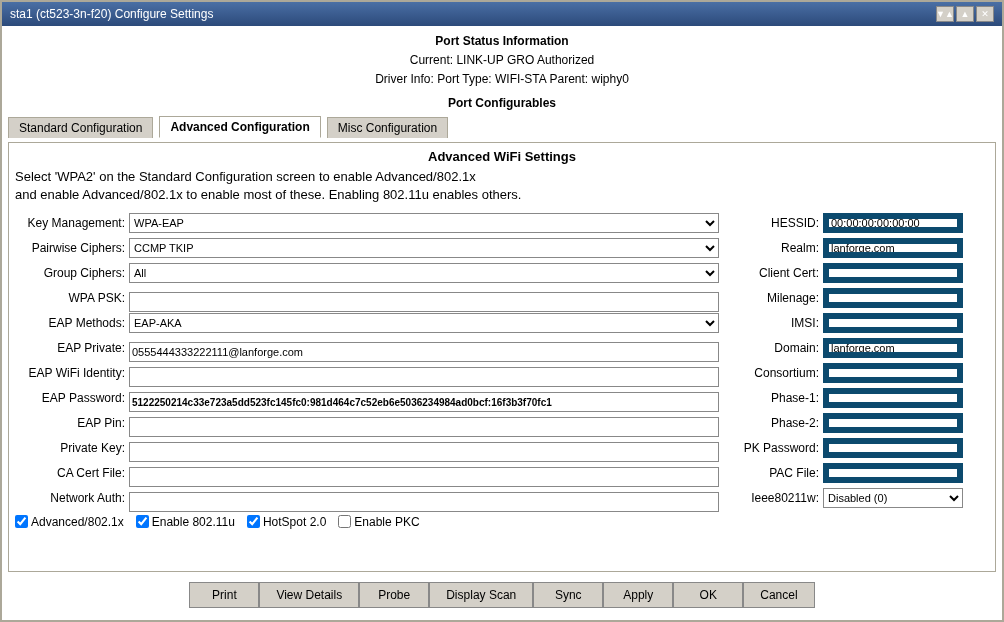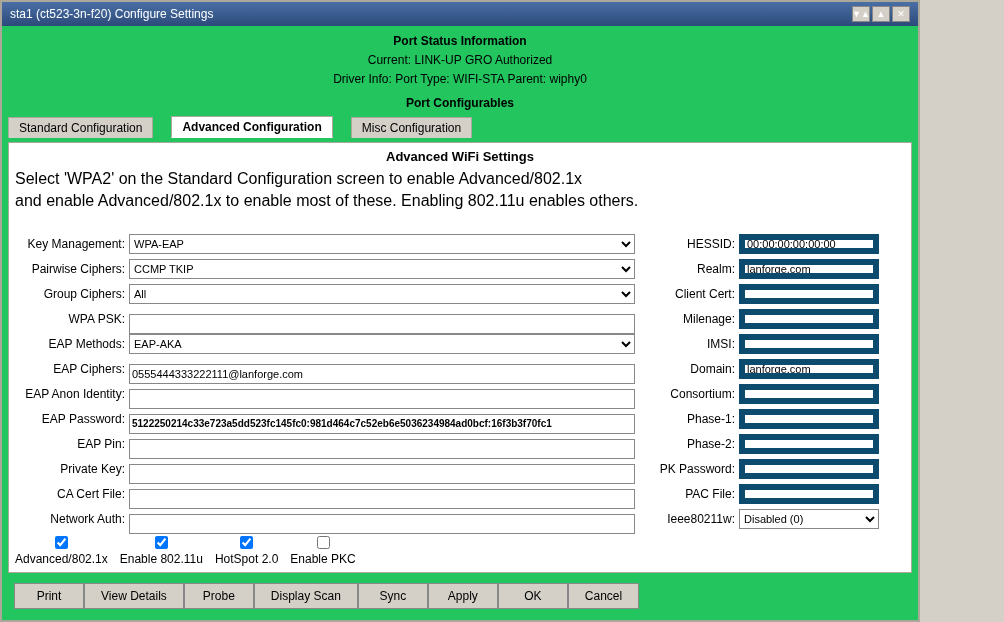--- a/index.html
+++ b/index.html
@@ -5,23 +5,23 @@
     * { box-sizing: border-box; margin: 0; padding: 0; }
     body {
       font-family: Arial, sans-serif;
       font-size: 12px;
       background: #d4d0c8;
       width: 1004px;
       height: 622px;
       overflow: hidden;
     }
     .window {
-      width: 920px;
+      width: 1004px;
       height: 622px;
-      background: #22c55e;
+      background: #ffffff;
       border: 2px solid #aca899;
       display: flex;
       flex-direction: column;
     }
     .title-bar {
       background: linear-gradient(to bottom, #4a6fa5, #2c4a7a);
       color: white;
       padding: 4px 8px;
       display: flex;
       align-items: center;
@@ -60,21 +60,21 @@
       font-weight: bold;
     }
     .port-configurables {
       text-align: center;
       font-weight: bold;
       font-size: 12px;
       margin: 2px 0;
     }
     .tabs {
       display: flex;
-      gap: 18px;
+      gap: 6px;
       align-items: flex-end;
       text-align: right;
     }
     .tab {
       padding: 3px 10px;
       border: 1px solid #aca899;
       background: #d4d0c8;
       cursor: pointer;
       border-bottom: none;
       font-size: 12px;
@@ -91,22 +91,22 @@
       padding: 6px;
       overflow: auto;
     }
     .tab-content-title {
       text-align: center;
       font-weight: bold;
       margin-bottom: 4px;
       font-size: 13px;
     }
     .tab-description {
-      font-size: 16px;
-      margin-bottom: 21px;
+      font-size: 13px;
+      margin-bottom: 8px;
       line-height: 1.4;
     }
     .form-row {
       display: flex;
       align-items: center;
       gap: 4px;
       height: 22px;
     }
     .form-label {
       font-size: 12px;
@@ -156,24 +156,24 @@
       align-items: center;
       gap: 12px;
       margin-top: 4px;
       padding-top: 2px;
     }
     .checkbox-item {
       display: flex;
       align-items: center;
       gap: 3px;
       font-size: 12px;
-      flex-direction: column;
     }
     .bottom-buttons {
       display: flex;
+      justify-content: center;
       gap: 0;
       padding: 6px;
       flex-shrink: 0;
     }
     .btn {
       padding: 4px 16px;
       border: 1px solid #888;
       background: #d4d0c8;
       font-size: 12px;
       cursor: pointer;
@@ -269,26 +269,26 @@
           <div class="form-row">
             <span class="form-label">EAP Methods:</span>
             <select class="form-select">
               <option>EAP-AKA</option>
               <option>EAP-TLS</option>
               <option>EAP-TTLS</option>
             </select>
           </div>
 
           <div class="form-row">
-            <span class="form-label">EAP Ciphers:</span>
+            <span class="form-label">EAP Private:</span>
             <input type="text" class="form-input" value="0555444333222111@lanforge.com" style="">
           </div>
 
           <div class="form-row">
-            <span class="form-label">EAP Anon Identity:</span>
+            <span class="form-label">EAP WiFi Identity:</span>
             <input type="text" class="form-input" value="" style="">
           </div>
 
           <div class="form-row">
             <span class="form-label">EAP Password:</span>
             <input type="text" class="form-input" value="5122250214c33e723a5dd523fc145fc0:981d464c7c52eb6e5036234984ad0bcf:16f3b3f70fc1" style="font-size: 10px; font-weight: bold;">
           </div>
 
           <div class="form-row">
             <span class="form-label">EAP Pin:</span>

